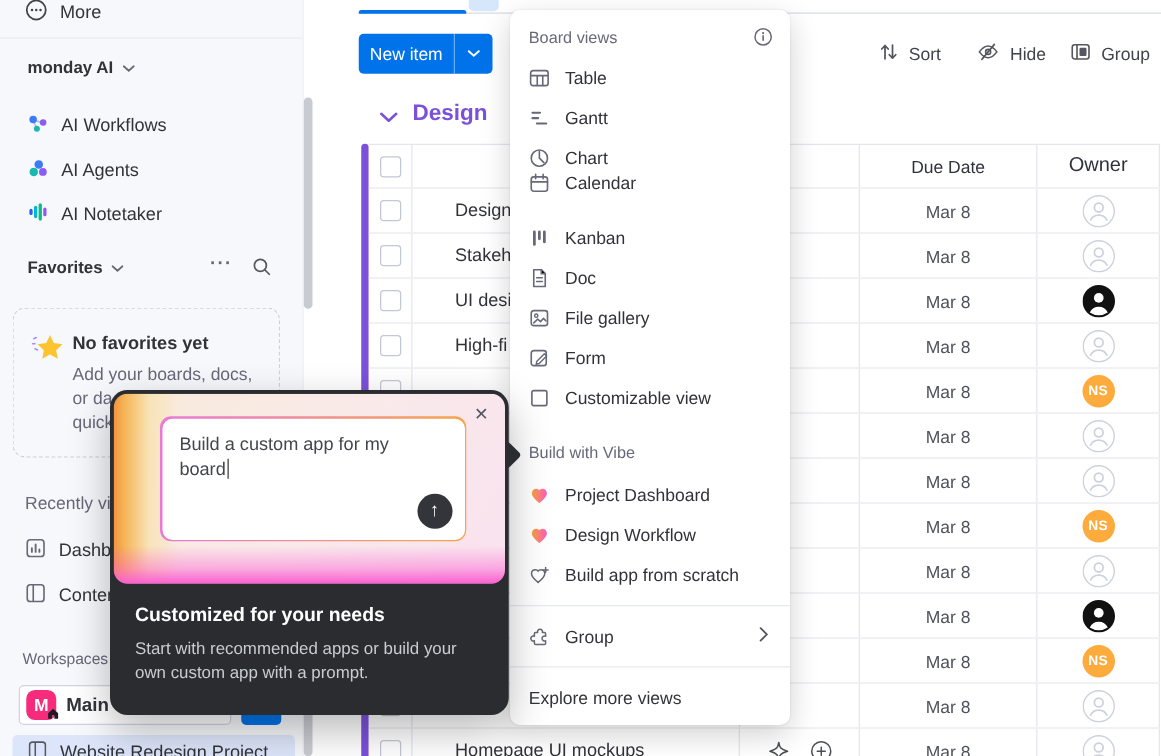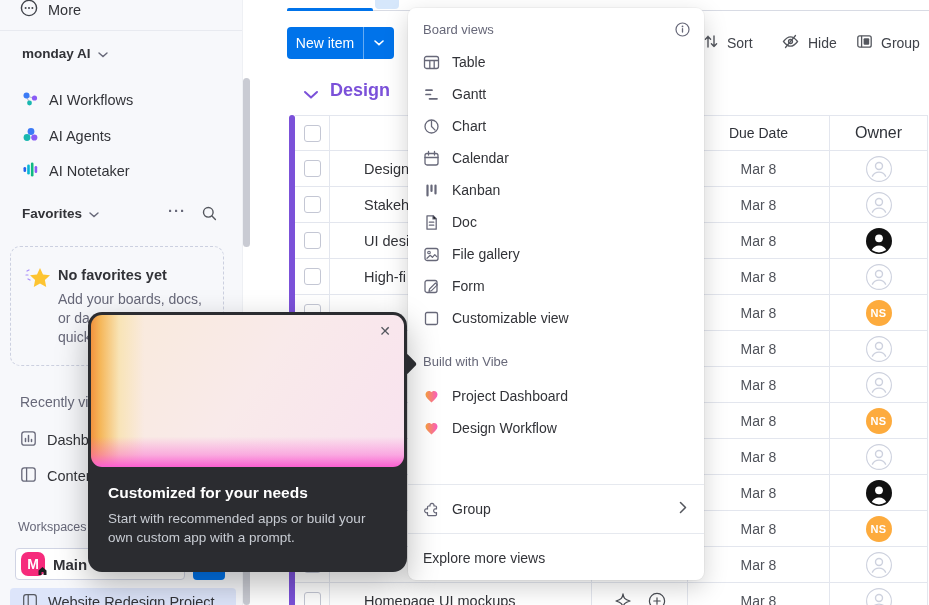--- a/index.html
+++ b/index.html
@@ -43,21 +43,21 @@
   .c-name  { width:262px; padding-left:34px; font-size:14.5px; color:#323338; }
   .c-icons { width:96px; justify-content:center; gap:16px; }
   .c-due   { width:142px; justify-content:center; font-size:14px; color:#4f525a; }
   .c-owner { width:98px; justify-content:center; }
   .head .c-due,.head .c-owner { color:#30333a; }
   .checkbox { width:17px; height:17px; border:1px solid #c4c7d4; border-radius:3px; background:#fff; }
   .av-ns { width:26px; height:26px; border-radius:50%; background:#fdab3d; color:#fff; font-size:11px; font-weight:bold; display:flex; align-items:center; justify-content:center; letter-spacing:.3px; }
   .rowicon { display:flex; }
 
   
-  #menu { left:408px; top:8px; width:296px; height:572px; background:#fff; border-radius:8px; box-shadow:0 8px 24px rgba(0,0,0,.18), 0 0 0 1px rgba(0,0,0,.03); z-index:40; }
+  #menu { left:408px; top:8px; width:224px; height:572px; background:#fff; border-radius:8px; box-shadow:0 8px 24px rgba(0,0,0,.18), 0 0 0 1px rgba(0,0,0,.03); z-index:40; }
   .mi { position:absolute; left:15px; right:15px; height:32px; display:flex; align-items:center; gap:12px; font-size:14px; color:#323338; }
   .mi .ic { width:17px; display:flex; justify-content:center; }
   .m-label { position:absolute; left:15px; font-size:13px; color:#676879; }
   .m-div { position:absolute; left:0; right:0; height:1px; background:#e6e9ef; }
 
   
   #tooltip { left:88px; top:312px; width:319px; height:260px; background:#2b2c30; border-radius:14px; z-index:50; box-shadow:0 12px 32px rgba(0,0,0,.28); }
   #tt-beak { position:absolute; right:-7px; top:44px; width:16px; height:16px; background:#2b2c30; transform:rotate(45deg); border-radius:3px; }
   #tt-grad { position:absolute; left:3px; top:3px; width:313px; height:152px; border-radius:11px;
     background:
@@ -472,21 +472,21 @@
       <span>Chart</span>
     </div>
     <div class="mi" style="top:70px;">
       <span class="ic">
           <svg width="17" height="17" viewBox="0 0 17 17">
             <path d="M3 4.2h6M3 8.5h4.5M6.5 12.8h7.5" stroke="#676879" stroke-width="1.7" stroke-linecap="round"></path>
           </svg>
         </span>
       <span>Gantt</span>
     </div>
-    <div class="mi" style="top:134px;">
+    <div class="mi" style="top:122px;">
       <span class="ic">
           <svg width="17" height="17" viewBox="0 0 17 17">
             <rect x="2" y="3.5" width="13" height="11.5" rx="2" fill="none" stroke="#676879" stroke-width="1.3"></rect>
             <path d="M5.5 1.5v3.5M11.5 1.5v3.5M2 7.5h13" stroke="#676879" stroke-width="1.3" stroke-linecap="round"></path>
           </svg>
         </span>
       <span>Calendar</span>
     </div>
     <div class="mi" style="top:166px;">
       <span class="ic">
@@ -556,20 +556,29 @@
               <linearGradient id="hg2" x1="0" y1="0" x2="1" y2="0">
                 <stop offset="0" stop-color="#f9a13d"></stop>
                 <stop offset="1" stop-color="#fb5cc1"></stop>
               </linearGradient>
             </defs>
             <path d="M8.5 14.5C5 11.5 2.5 9.3 2.5 6.6 2.5 4.6 4 3 6 3c1.2 0 2 .6 2.5 1.3C9 3.6 9.8 3 11 3c2 0 3.5 1.6 3.5 3.6 0 2.7-2.5 4.9-6 7.9z" fill="url(#hg2)"></path>
           </svg>
         </span>
       <span>Design Workflow</span>
     </div>
+    <div class="mi" style="top:436px;">
+      <span class="ic">
+          <svg width="17" height="17" viewBox="0 0 17 17">
+            <path d="M7.5 14C4.4 11.3 2.2 9.3 2.2 6.9 2.2 5.1 3.5 3.7 5.3 3.7c1 0 1.8.5 2.2 1.1.4-.6 1.2-1.1 2.2-1.1 1.8 0 3.1 1.4 3.1 3.2 0 2.4-2.2 4.4-5.3 7.1z" fill="none" stroke="#676879" stroke-width="1.2"></path>
+            <path d="M13.5 2v4M11.5 4h4" stroke="#676879" stroke-width="1.2" stroke-linecap="round"></path>
+          </svg>
+        </span>
+      <span>Build app from scratch</span>
+    </div>
 
     <div class="m-div" style="top:476px;"></div>
 
     <div class="mi" style="top:485px;">
       <span class="ic">
           <svg width="17" height="17" viewBox="0 0 17 17">
             <path d="M5.5 5h1.6a2 2 0 1 1 3.8 0h1.6a1 1 0 0 1 1 1v2a2 2 0 1 0 0 3.6V13.6a1 1 0 0 1-1 1H5.5a1 1 0 0 1-1-1v-2a2 2 0 1 1 0-3.6V6a1 1 0 0 1 1-1z" fill="none" stroke="#676879" stroke-width="1.2" stroke-linejoin="round"></path>
           </svg>
         </span>
       <span>Group</span>
@@ -582,18 +591,27 @@
 
     <div class="mi" style="top:534px;">
       <span>Explore more views</span>
     </div>
   </div>
 
   <div id="tooltip" class="abs">
     <div id="tt-beak"></div>
     <div id="tt-grad">
       <div id="tt-close">✕</div>
+      <div id="tt-input-wrap">
+        <div id="tt-input">
+          <span>Build a custom app for my</span><br>
+          <span>board</span><span class="caret"></span>
+          <div id="tt-send">
+              <span>↑</span>
+            </div>
+        </div>
+      </div>
     </div>
     <div id="tt-title">Customized for your needs</div>
     <div id="tt-body">Start with recommended apps or build your own custom app with a prompt.</div>
   </div>
 
 </div>
 
 </body></html>

